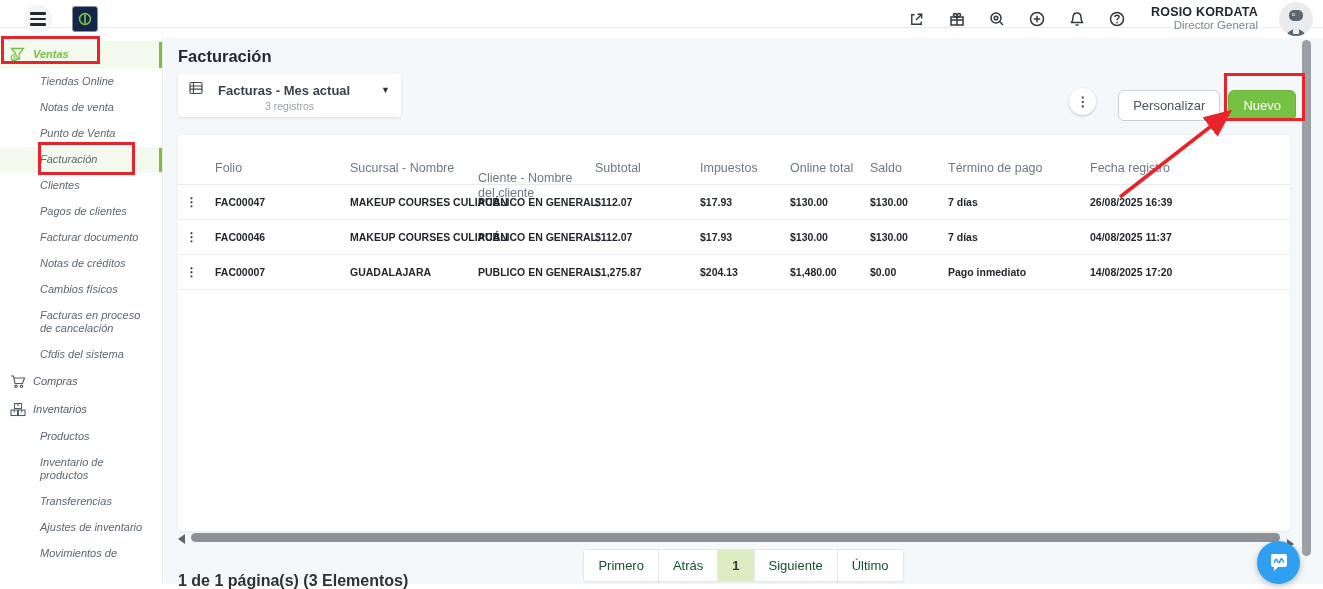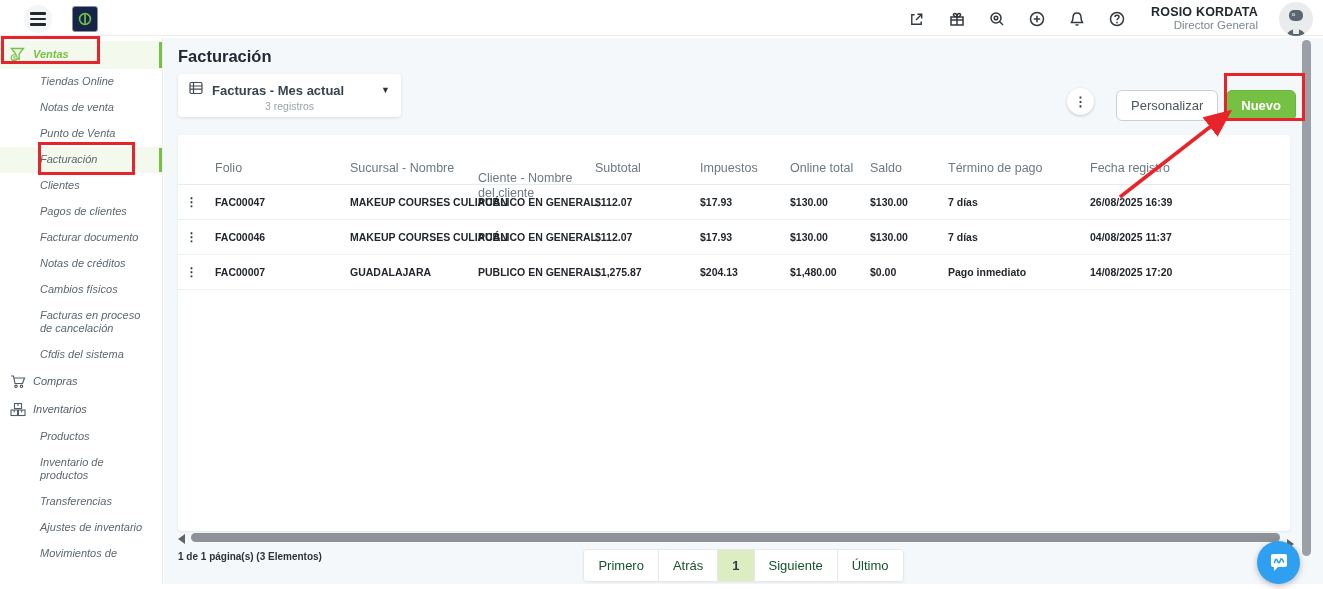--- a/index.html
+++ b/index.html
@@ -2,21 +2,21 @@
 <html><head>
 <meta charset="utf-8">
 <style>
   * { box-sizing: border-box; margin: 0; padding: 0; }
   html,body { width:1323px; height:589px; }
   body {
     font-family:"Liberation Sans", sans-serif;
     position:relative; overflow:hidden; background:#fff; color:#2b323c;
   }
   
-  .topbar { position:absolute; top:0; left:0; right:0; height:36px; background:#fff;
+  .topbar { position:absolute; top:0; left:0; right:0; height:28px; background:#fff;
             border-bottom:1px solid #ececec; z-index:6; }
   .hamburger { position:absolute; left:24px; top:5px; width:28px; height:28px; border-radius:50%;
                background:#f4f5f6; display:flex; flex-direction:column; justify-content:center; gap:3px;
                align-items:center; cursor:pointer; }
   .hamburger span { display:block; width:16px; height:2.4px; background:#23282e; border-radius:1px; }
   .applogo { position:absolute; left:72px; top:6px; width:26px; height:26px; background:#152449;
              border:1px solid #8b8f99; border-radius:3px; display:flex; align-items:center; justify-content:center; }
   .topbar-right { position:absolute; right:10px; top:0; height:38px; display:flex; align-items:center; gap:21px; }
   .tb-icon { width:19px; height:19px; display:flex; align-items:center; justify-content:center; cursor:pointer; }
   .tb-icon svg { stroke:#33393f; fill:none; stroke-width:1.5; }
@@ -32,52 +32,52 @@
   .s-item.parent { padding-left:10px; display:flex; align-items:center; gap:7px; color:#525d68; }
   .s-item.active { background:#f3f9ec; }
   .s-item.active::after { content:""; position:absolute; right:-1px; top:1px; bottom:1px; width:4px; background:#76c043; }
   .s-item.ventas { color:#76c043; font-weight:bold; }
   .s-icon svg { display:block; }
   
   .content { position:absolute; left:164px; top:38px; right:0; bottom:5px; background:#f4f8fb; }
   .page-title { position:absolute; left:14px; top:9px; font-size:16.5px; font-weight:bold; color:#222a34; }
   .filter-card { position:absolute; left:14px; top:36px; width:223px; height:43px; background:#fff;
                  border-radius:4px; box-shadow:0 1px 3px rgba(25,35,45,.12); cursor:pointer; }
-  .filter-top { display:flex; align-items:center; gap:9px; padding:7px 11px 0 11px; }
+  .filter-top { display:flex; align-items:center; gap:15px; padding:7px 11px 0 11px; }
   .filter-label { flex:1; font-size:13px; font-weight:bold; color:#39434f; }
   .filter-caret { font-size:9px; color:#333; }
   .filter-count { padding:1px 11px 0 11px; font-size:10.5px; color:#99a2ab;text-align:center; }
   .actions { position:absolute; top:44px; right:27px; display:flex; align-items:center; }
   .kebab-btn { width:27px; height:27px; border-radius:50%; background:#fff; box-shadow:0 1px 3px rgba(0,0,0,.2);
                display:flex; align-items:center; justify-content:center; font-size:13px; font-weight:bold;
                color:#3c424a; margin-right:22px; cursor:pointer; }
   .btn { font-size:13px; border-radius:6px; padding:7px 14px; cursor:pointer; border:1px solid transparent;margin-top:8px; }
   .btn-personalizar { background:#fff; border-color:#c9d1d8; color:#4c5660; margin-right:8px; }
-  .btn-nuevo { background:#76c043; color:#fff; font-weight:bold; border-color:#6cb23c; }
+  .btn-nuevo { background:#76c043; color:#fff; font-weight:normal; border-color:#6cb23c; }
   
   .table-card { position:absolute; left:14px; top:97px; right:33px; height:396px; background:#fff;
                 border-radius:4px; box-shadow:0 1px 3px rgba(25,35,45,.08); overflow:hidden; }
   .t-row { display:grid; grid-template-columns:27px 135px 128px 117px 105px 90px 80px 78px 142px 1fr;
            align-items:center; }
   .t-head { height:50px; border-bottom:1px solid #e7ebee; color:#6d7883; font-size:12.5px; }
   .t-head > div { padding-left:10px; white-space:nowrap; }
   .t-head > div.wrap { white-space:normal; line-height:15px;margin-top:36px; }
   .t-body-row { height:35px; border-bottom:1px solid #edf0f2; font-size:10.5px; font-weight:bold; color:#22272d; }
   .t-body-row > div { padding-left:10px; white-space:nowrap; }
   .row-kebab { text-align:center; padding-left:0 !important; font-size:12px; color:#2e3338;
                letter-spacing:0; cursor:pointer; line-height:10px; }
   
   .hscroll { position:absolute; left:14px; right:33px; top:495px; height:10px; }
   .hs-left { position:absolute; left:0; top:1px; width:0; height:0; border-top:5px solid transparent;
              border-bottom:5px solid transparent; border-right:7px solid #5f6468; cursor:pointer; }
   .hs-thumb { position:absolute; left:13px; right:10px; top:0; height:9px; background:#8e9296; border-radius:5px; cursor:pointer; }
   .hs-right { position:absolute; right:-4px; top:6px; width:0; height:0; border-top:5px solid transparent;
               border-bottom:5px solid transparent; border-left:7px solid #5f6468; cursor:pointer; }
   
-  .page-info { position:absolute; left:14px; top:513px; font-size:10px; font-weight:bold; color:#2c3237; }
+  .page-info { position:absolute; left:14px; top:534px; font-size:16px; font-weight:bold; color:#2c3237; }
   .pagination-wrap { position:absolute; left:0; right:0; top:511px; display:flex; justify-content:center; }
   .pagination { display:flex; background:#fff; border:1px solid #e4e8eb; border-radius:4px;
                 box-shadow:0 1px 2px rgba(0,0,0,.05); overflow:hidden; }
   .pg-btn { font-size:13px; color:#14532d; padding:8px 14px; border-right:1px solid #e4e8eb; cursor:pointer; background:#fff; }
   .pg-btn:last-child { border-right:none; }
   .pg-btn.active { background:#dcedc2; color:#333b42; font-weight:bold; }
   
   .vscrollbar { position:absolute; left:1302px; top:40px; width:9px; height:516px; background:#9aa0a5;
                 border-radius:5px; z-index:7; cursor:pointer; }
   .chat-bubble { position:absolute; left:1257px; top:541px; width:43px; height:43px; border-radius:50%;

